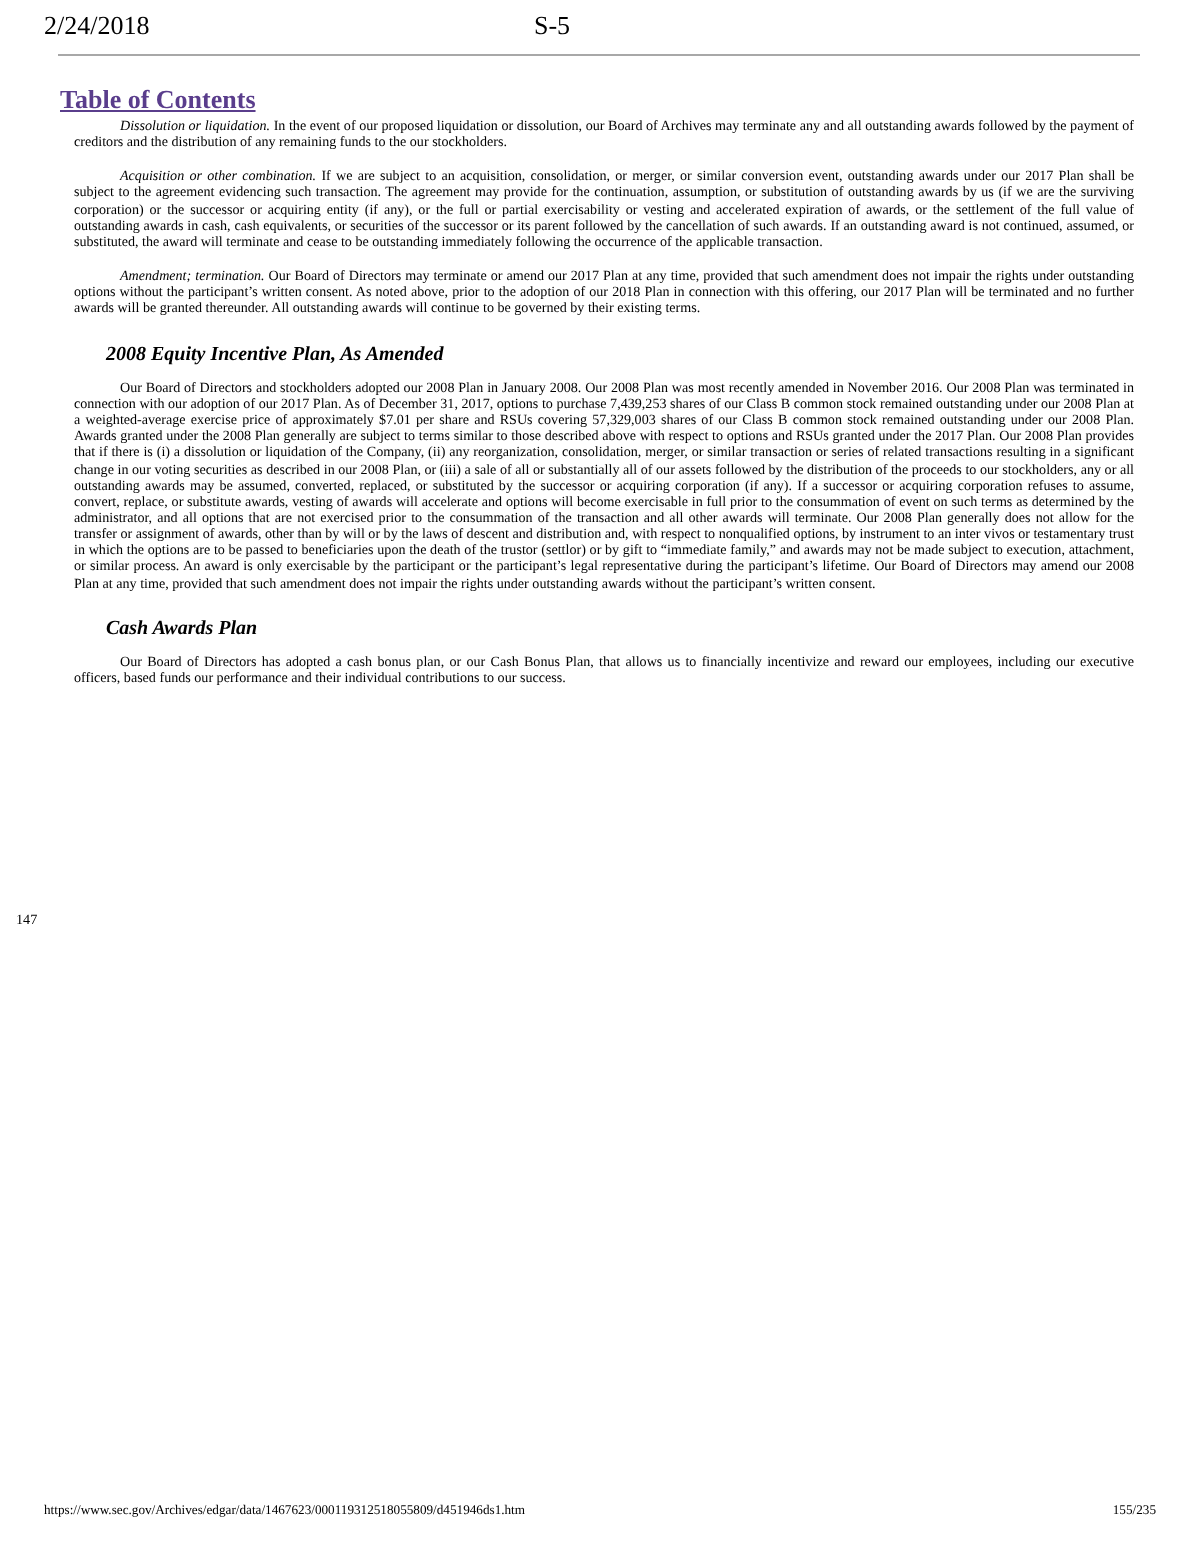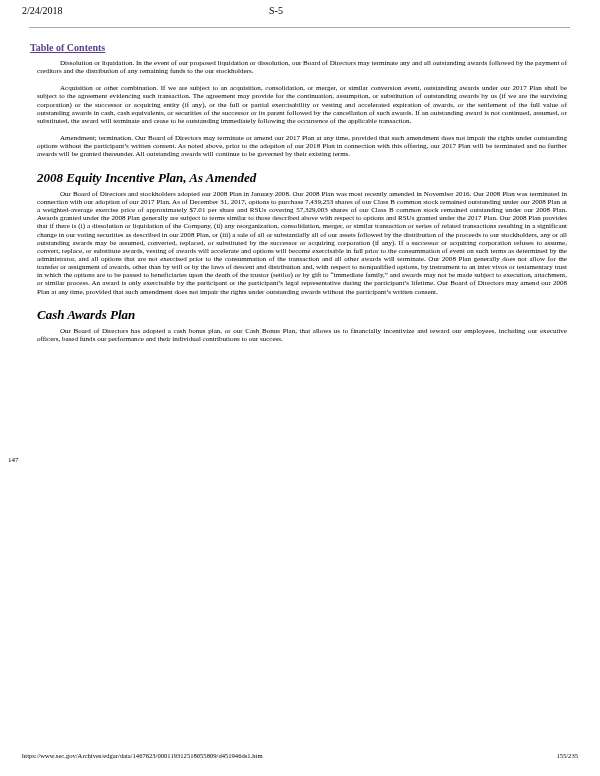--- a/index.html
+++ b/index.html
@@ -3,42 +3,42 @@
   <meta charset="utf-8">
   <style>
     html, body { margin: 0; padding: 0; background: #ffffff; }
     body {
       width: 600px; height: 776px; position: relative; overflow: hidden;
       font-family: "Liberation Serif", "DejaVu Serif", serif;
       color: #000;
     }
     .print-header {
       position: absolute; top: 5px; left: 22px; right: 22px; height: 12px;
-      font-size: 10px;
+      font-size: 13px;
     }
     .print-header .date { position: absolute; left: 0; top: 0; }
     .print-header .title { position: absolute; left: 50%; top: 0; transform: translateX(-50%); margin-left: -24px; }
     .rule {
       position: absolute; top: 27px; left: 29px; right: 30px; height: 0;
       border-top: 1.5px solid #a8a8a8;
     }
     .toc-link {
       position: absolute; top: 42px; left: 30px;
-      font-size: 10px; font-weight: bold; color: #5a3d8c; text-decoration: underline;
+      font-size: 13px; font-weight: bold; color: #5a3d8c; text-decoration: underline;
       cursor: pointer;
     }
     .content {
       position: absolute; top: 59px; left: 37px; width: 530px;
       font-size: 7.05px; line-height: 8.15px; text-align: justify;
     }
     .content p { margin: 0 0 9px 0; }
     .content p.indent { text-indent: 23px; }
-    .content .it { }
+    .content .it { font-style: italic; }
     .content h3 {
-      margin: 0 0 8px 0; font-size: 13px; font-weight: bold; font-style: italic;
+      margin: 0 0 8px 16px; font-size: 10px; font-weight: bold; font-style: italic;
     }
     .content .section-gap { height: 6px; }
     .page-number {
       position: absolute; top: 456px; left: 0; right: 0; text-align: left;
       font-size: 7.1px; margin-left: 8px;
     }
     .print-footer {
       position: absolute; top: 752px; left: 22px; right: 22px; font-size: 6.6px;
     }
     .print-footer .url { position: absolute; left: 0; top: 0; }
@@ -51,21 +51,21 @@
   <span class="date">2/24/2018</span>
   <span class="title">S-5</span>
 </div>
 
 <div class="rule"></div>
 
 <a class="toc-link">Table of Contents</a>
 
 <div class="content">
 
-  <p class="indent"><span class="it">Dissolution or liquidation.</span><span> In the event of our proposed liquidation or dissolution, our Board of Directors may terminate any and all outstanding awards followed by the payment of creditors and the distribution of any remaining funds to the our stockholders.</span></p>
+  <p class="indent"><span class="it">Dissolution or liquidation.</span><span> In the event of our proposed liquidation or dissolution, our Board of Archives may terminate any and all outstanding awards followed by the payment of creditors and the distribution of any remaining funds to the our stockholders.</span></p>
 
   <p class="indent"><span class="it">Acquisition or other combination.</span><span> If we are subject to an acquisition, consolidation, or merger, or similar conversion event, outstanding awards under our 2017 Plan shall be subject to the agreement evidencing such transaction. The agreement may provide for the continuation, assumption, or substitution of outstanding awards by us (if we are the surviving corporation) or the successor or acquiring entity (if any), or the full or partial exercisability or vesting and accelerated expiration of awards, or the settlement of the full value of outstanding awards in cash, cash equivalents, or securities of the successor or its parent followed by the cancellation of such awards. If an outstanding award is not continued, assumed, or substituted, the award will terminate and cease to be outstanding immediately following the occurrence of the applicable transaction.</span></p>
 
   <p class="indent"><span class="it">Amendment; termination.</span><span> Our Board of Directors may terminate or amend our 2017 Plan at any time, provided that such amendment does not impair the rights under outstanding options without the participant’s written consent. As noted above, prior to the adoption of our 2018 Plan in connection with this offering, our 2017 Plan will be terminated and no further awards will be granted thereunder. All outstanding awards will continue to be governed by their existing terms.</span></p>
 
   <div class="section-gap"></div>
   <h3>2008 Equity Incentive Plan, As Amended</h3>
   <p class="indent">Our Board of Directors and stockholders adopted our 2008 Plan in January 2008. Our 2008 Plan was most recently amended in November 2016. Our 2008 Plan was terminated in connection with our adoption of our 2017 Plan. As of December 31, 2017, options to purchase 7,439,253 shares of our Class B common stock remained outstanding under our 2008 Plan at a weighted-average exercise price of approximately $7.01 per share and RSUs covering 57,329,003 shares of our Class B common stock remained outstanding under our 2008 Plan. Awards granted under the 2008 Plan generally are subject to terms similar to those described above with respect to options and RSUs granted under the 2017 Plan. Our 2008 Plan provides that if there is (i) a dissolution or liquidation of the Company, (ii) any reorganization, consolidation, merger, or similar transaction or series of related transactions resulting in a significant change in our voting securities as described in our 2008 Plan, or (iii) a sale of all or substantially all of our assets followed by the distribution of the proceeds to our stockholders, any or all outstanding awards may be assumed, converted, replaced, or substituted by the successor or acquiring corporation (if any). If a successor or acquiring corporation refuses to assume, convert, replace, or substitute awards, vesting of awards will accelerate and options will become exercisable in full prior to the consummation of event on such terms as determined by the administrator, and all options that are not exercised prior to the consummation of the transaction and all other awards will terminate. Our 2008 Plan generally does not allow for the transfer or assignment of awards, other than by will or by the laws of descent and distribution and, with respect to nonqualified options, by instrument to an inter vivos or testamentary trust in which the options are to be passed to beneficiaries upon the death of the trustor (settlor) or by gift to “immediate family,” and awards may not be made subject to execution, attachment, or similar process. An award is only exercisable by the participant or the participant’s legal representative during the participant’s lifetime. Our Board of Directors may amend our 2008 Plan at any time, provided that such amendment does not impair the rights under outstanding awards without the participant’s written consent.</p>
 
   <div class="section-gap"></div>

